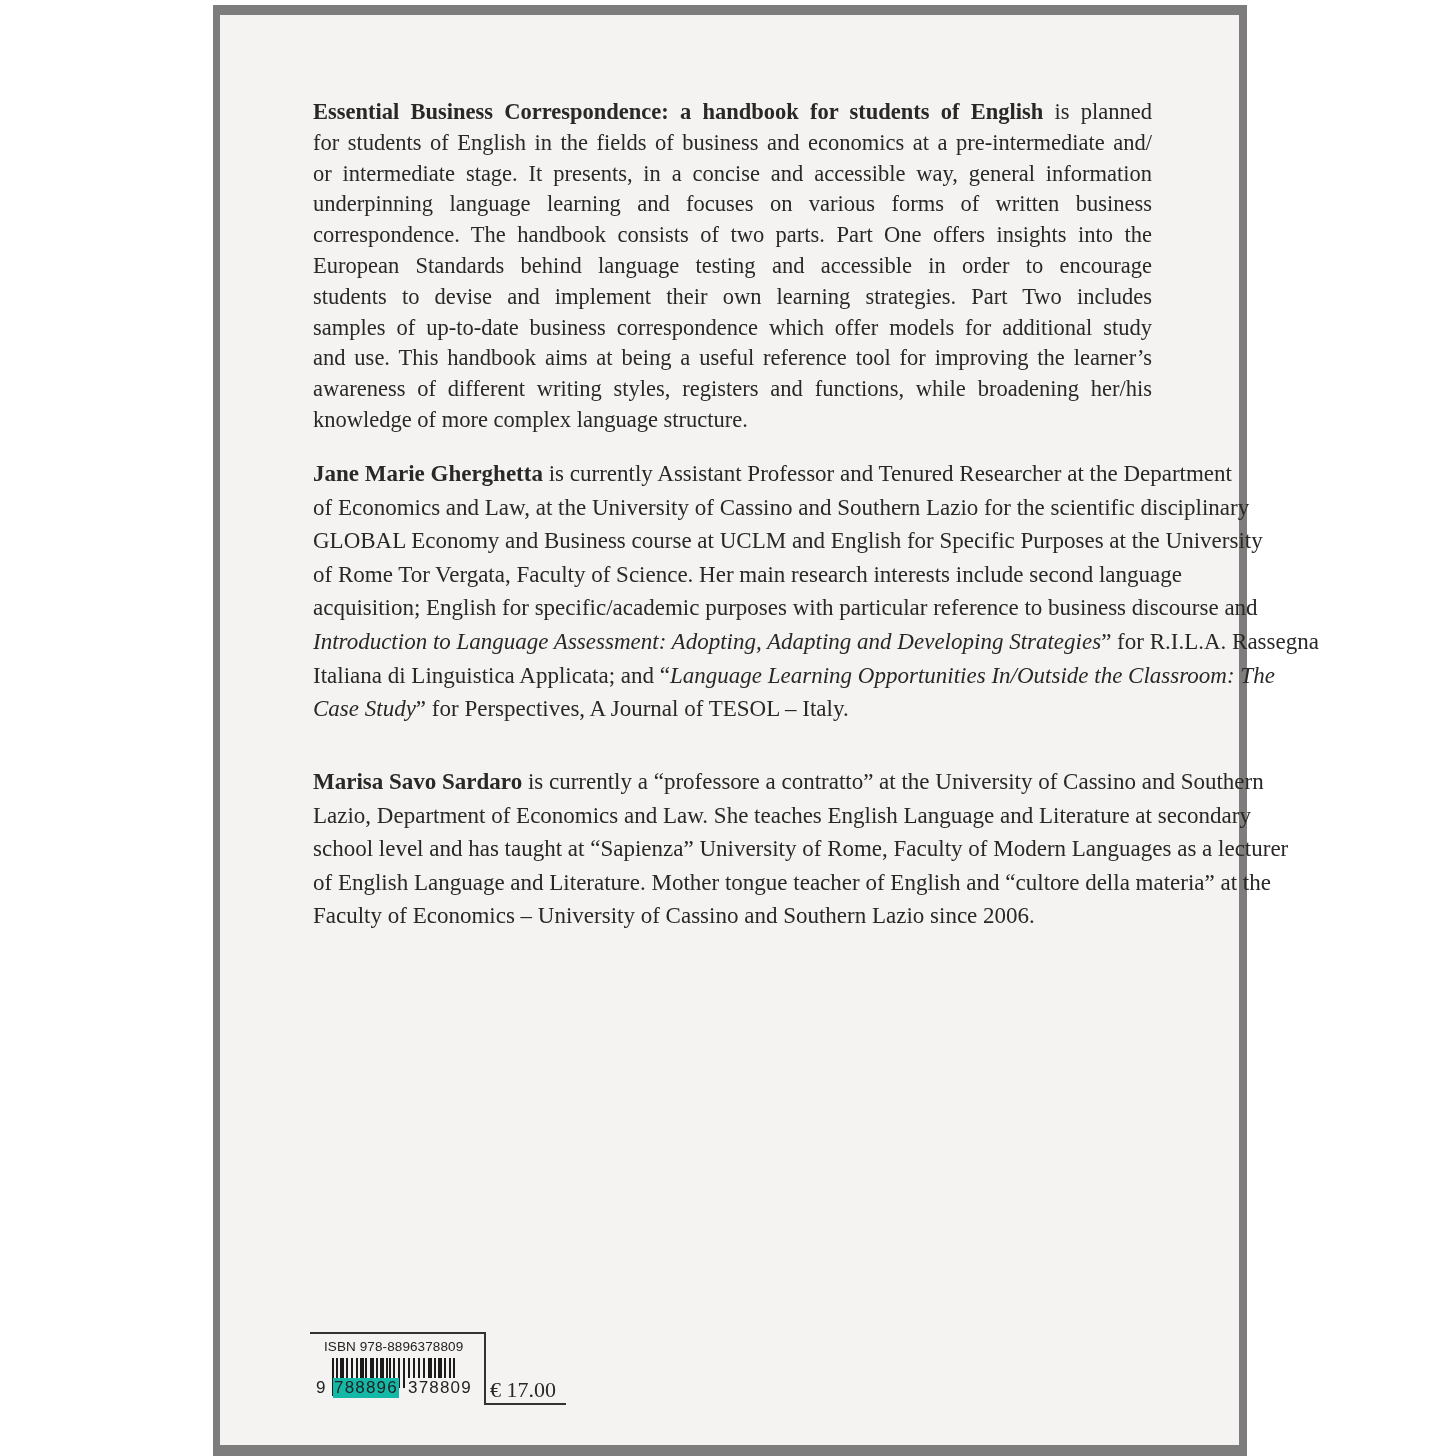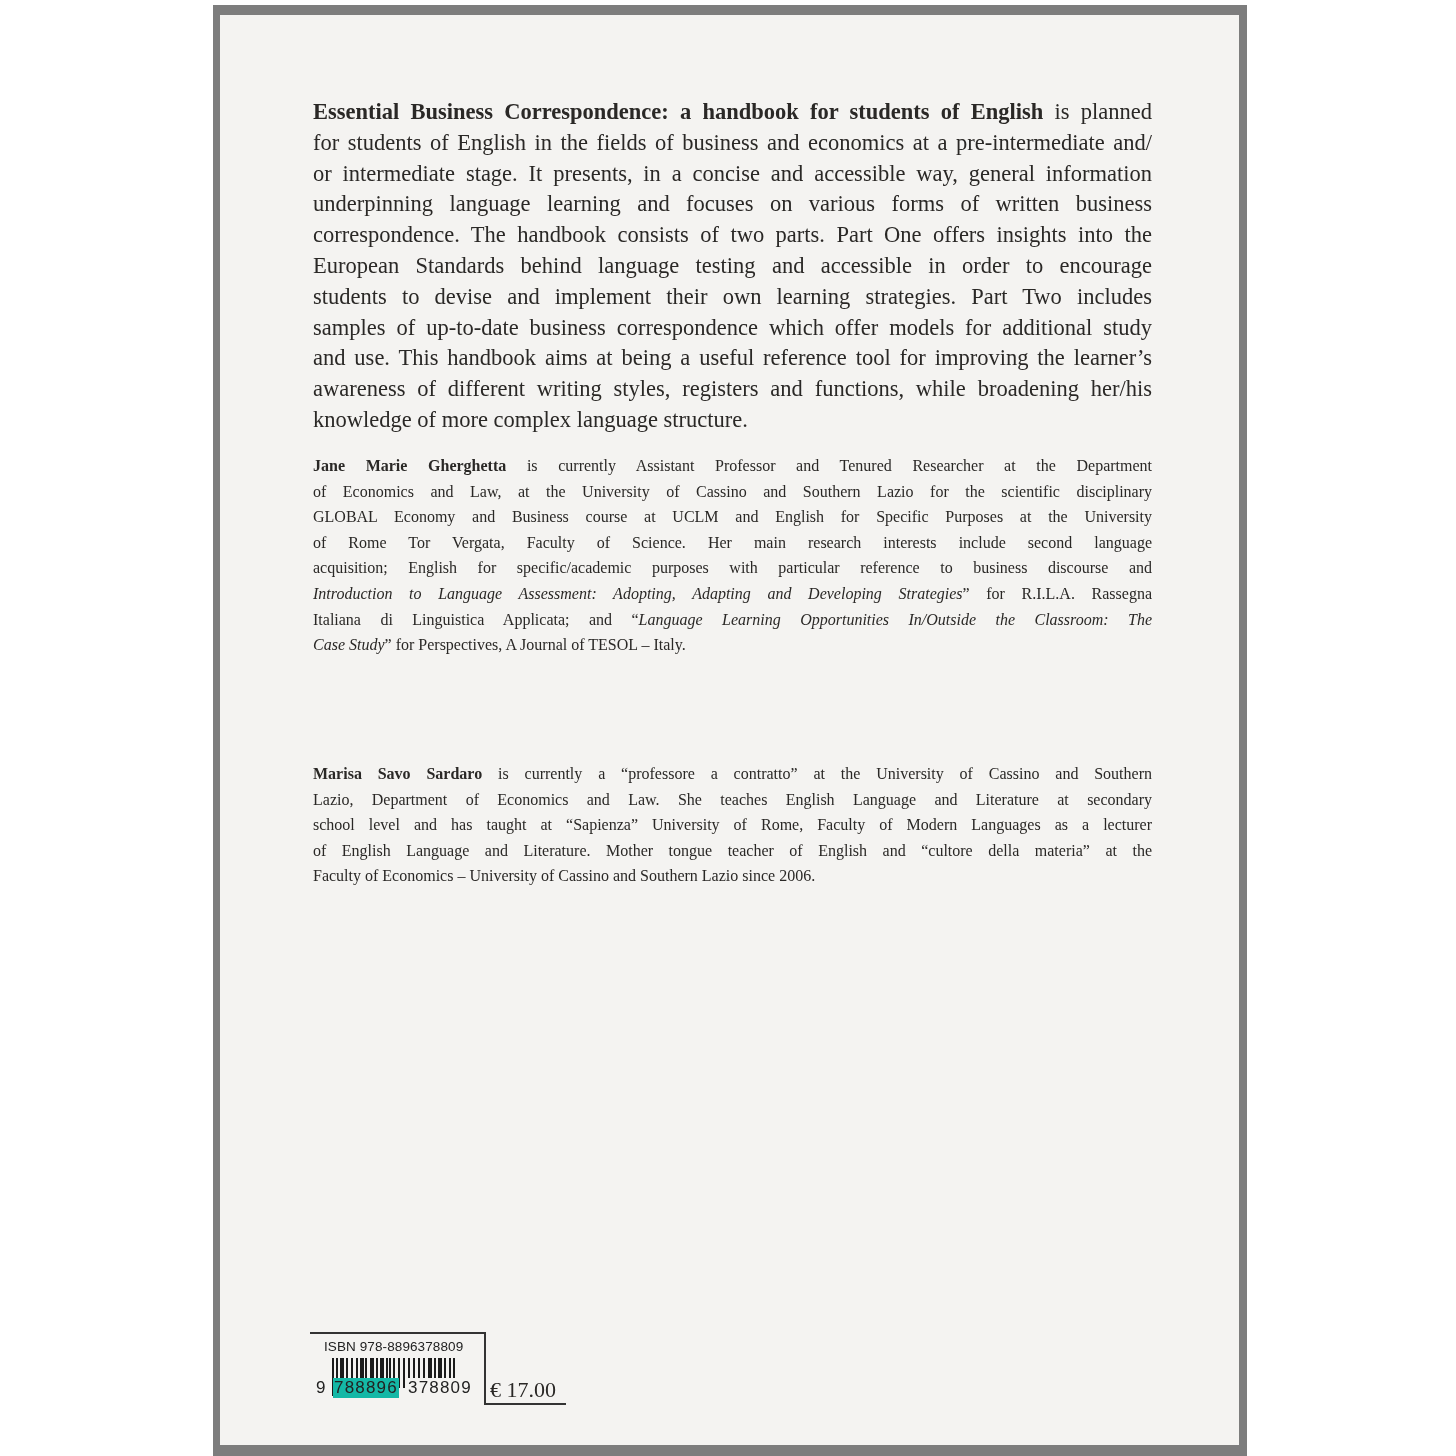--- a/index.html
+++ b/index.html
@@ -4,21 +4,21 @@
 <style>
   html, body { margin: 0; padding: 0; }
   body { width: 1456px; height: 1456px; background: #ffffff; position: relative; overflow: hidden; }
   .frame { position: absolute; left: 213px; top: 5px; width: 1034px; height: 1451px; background: #7d7d7d; }
   .page { position: absolute; left: 220px; top: 15px; width: 1019px; height: 1430px; background: #f4f3f1; }
   .text { font-family: "Liberation Serif", "DejaVu Serif", serif; color: #2a2826; }
   .block { position: absolute; left: 93px; width: 839px; }
   .line { display: block; white-space: nowrap; text-align: justify; text-align-last: justify; overflow: visible; }
   .line.last { text-align-last: left; }
   .blurb .line { font-size: 22.5px; height: 30.8px; line-height: 30.8px; }
-  .bio .line { font-size: 16px; height: 25.6px; line-height: 25.6px; }
+  .bio .line { font-size: 23px; height: 25.6px; line-height: 25.6px; margin-top: 8px; }
   b { font-weight: bold; }
   i { font-style: italic; }
   .barcode-box { position: absolute; left: 90px; top: 1317px; width: 265px; height: 100px; }
   .bc-top { position: absolute; left: 0; top: 0; width: 175px; height: 2px; background: #333; }
   .bc-vert { position: absolute; left: 174px; top: 0; width: 2px; height: 73px; background: #333; }
   .bc-bottom { position: absolute; left: 174px; top: 71px; width: 82px; height: 2px; background: #333; }
   .isbn-label { position: absolute; left: 14px; top: 7px; font-family: "Liberation Sans", "DejaVu Sans", sans-serif; font-size: 13.5px; color: #222; letter-spacing: 0.1px; }
   .bars { position: absolute; left: 22px; top: 26px; height: 38px; width: 150px; display: flex; align-items: flex-start; }
   .bars span { display: block; background: #1b1b1b; height: 30px; }
   .bars span.long { height: 38px; }

